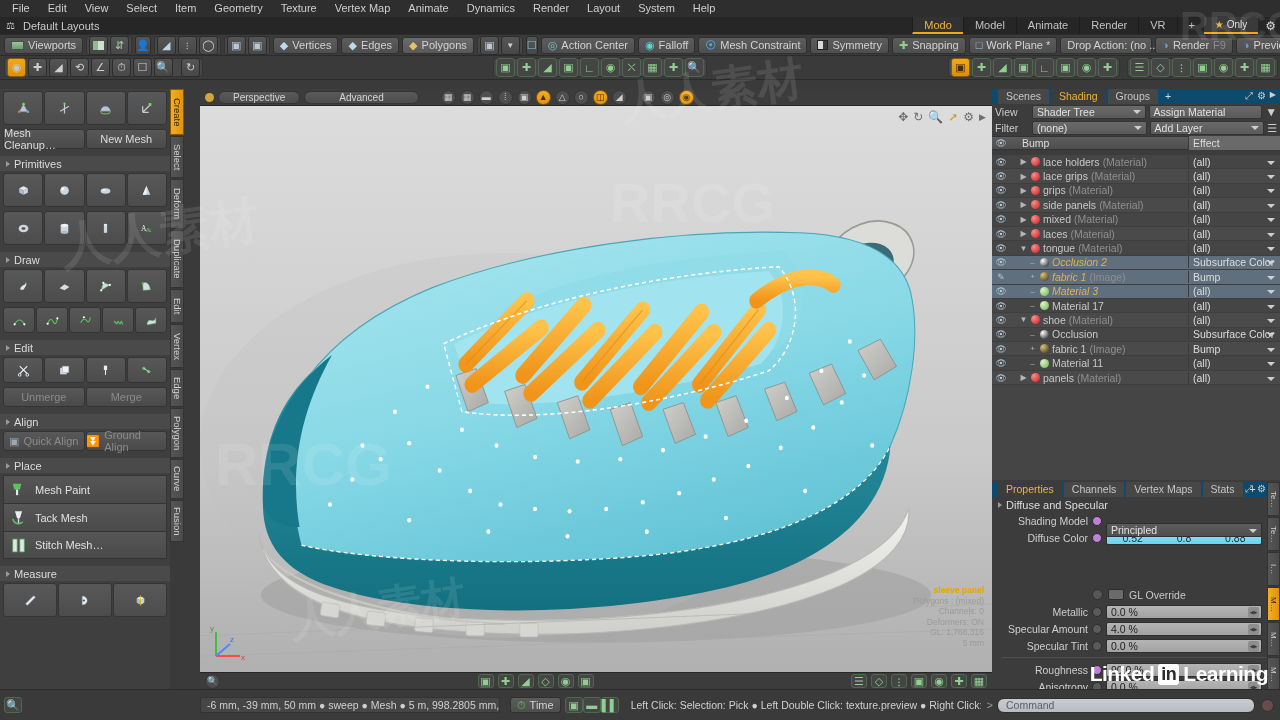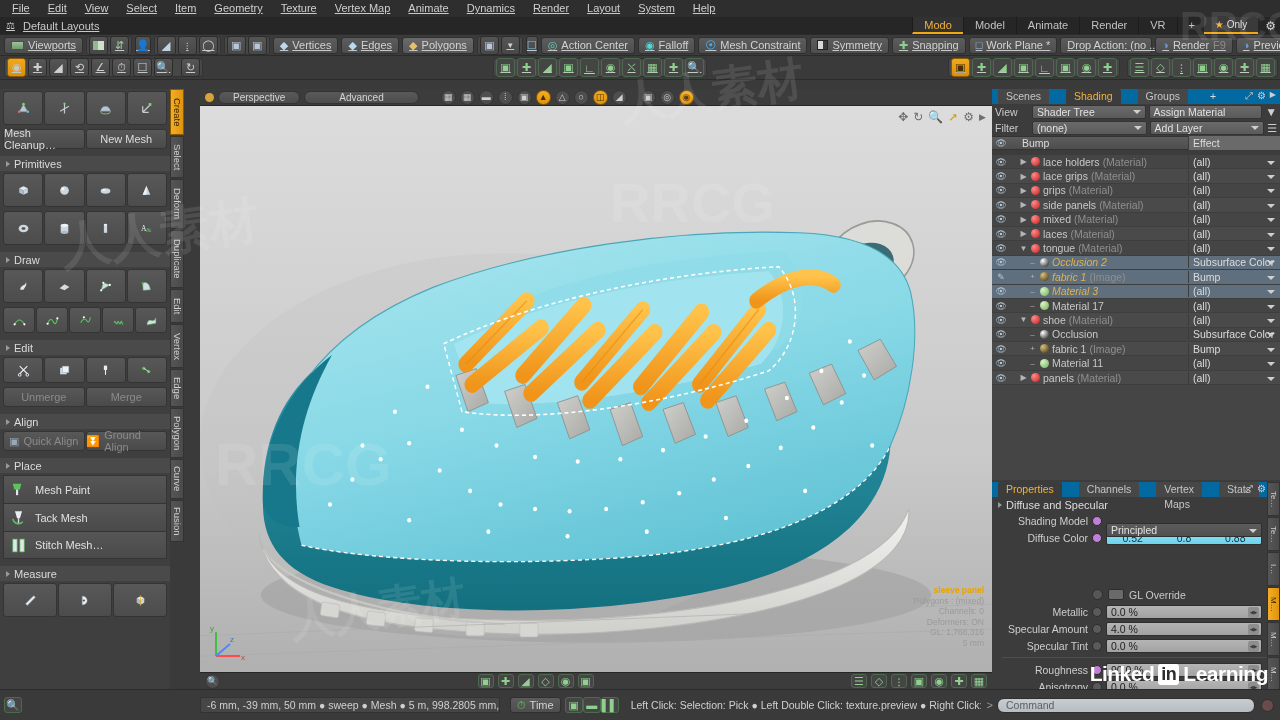--- a/index.html
+++ b/index.html
@@ -1,18 +1,18 @@
 <!DOCTYPE html>
 <html><head>
 <meta charset="utf-8">
 <style>
   * { box-sizing: border-box; margin:0; padding:0; }
   html,body { width:1280px; height:720px; overflow:hidden; background:#3a3a3a;
     font-family:"Liberation Sans", sans-serif; font-size:11px; color:#c8c8c8; }
-  #app { position:relative; width:1280px; height:720px;text-decoration:underline; }
+  #app { position:relative; width:1280px; height:720px; }
   .btn { background:linear-gradient(#5c5c5c,#4e4e4e); border:1px solid #303030;
     border-radius:3px; color:#d2d2d2; padding:0 6px; height:17px; line-height:16px;
     white-space:nowrap; font-size:11px; display:flex; align-items:center; gap:4px; }
   .sq { width:19px; height:19px; border:1px solid #2c2c2c; border-radius:3px;
     background:linear-gradient(#555,#474747); display:flex; align-items:center;
     justify-content:center; }
   .sq.on { background:linear-gradient(#f0a81e,#dd8f08); border-color:#8a5a00; }
   .ico { width:13px; height:13px; display:block; }
 
   
@@ -90,21 +90,21 @@
   #vpfooter { position:absolute; left:0; right:0; bottom:0; height:17px; background:#3c3c3c;
      display:flex; align-items:center; padding:0 5px; gap:4px; border-top:1px solid #262626;}
   #vpinfo { position:absolute; right:8px; bottom:24px; text-align:right;
      font-size:8.5px; color:#9a9a9a; line-height:10.5px; }
   #vpinfo .hl { color:#e8a300; font-weight:bold; }
   #vpnav { position:absolute; right:6px; top:4px; display:flex; gap:5px; align-items:center; }
 
   
   #rightpanel { position:absolute; right:0; top:89px; width:288px; bottom:31px;
      background:#3c3c3c; }
-  .ptabs { height:15px; background:#0369a1; display:flex; align-items:flex-end; gap:17px;
+  .ptabs { height:15px; background:#0c4a6e; display:flex; align-items:flex-end; gap:2px;
      padding-left:6px; position:relative;}
   .ptab { padding:0 8px; height:15px; line-height:15px; font-size:10.5px; color:#c6c6c6;
      background:#474747; border-radius:2px 2px 0 0; }
   .ptab.on { background:#3c3c3c; color:#f3b23c; }
   .ptab.plus { background:transparent; color:#ddd; padding:0 5px;}
   .ptabicons { position:absolute; right:4px; top:1px; display:flex; gap:4px;
      color:#cfcfcf; font-size:10px; }
   .fldrow { display:flex; align-items:center; height:16px; padding:1px 3px; gap:3px; }
   .fldlbl { width:34px; font-size:10.5px; color:#cbcbcb; }
   .sel { flex:1; height:14px; background:linear-gradient(#6a6a6a,#5a5a5a);

